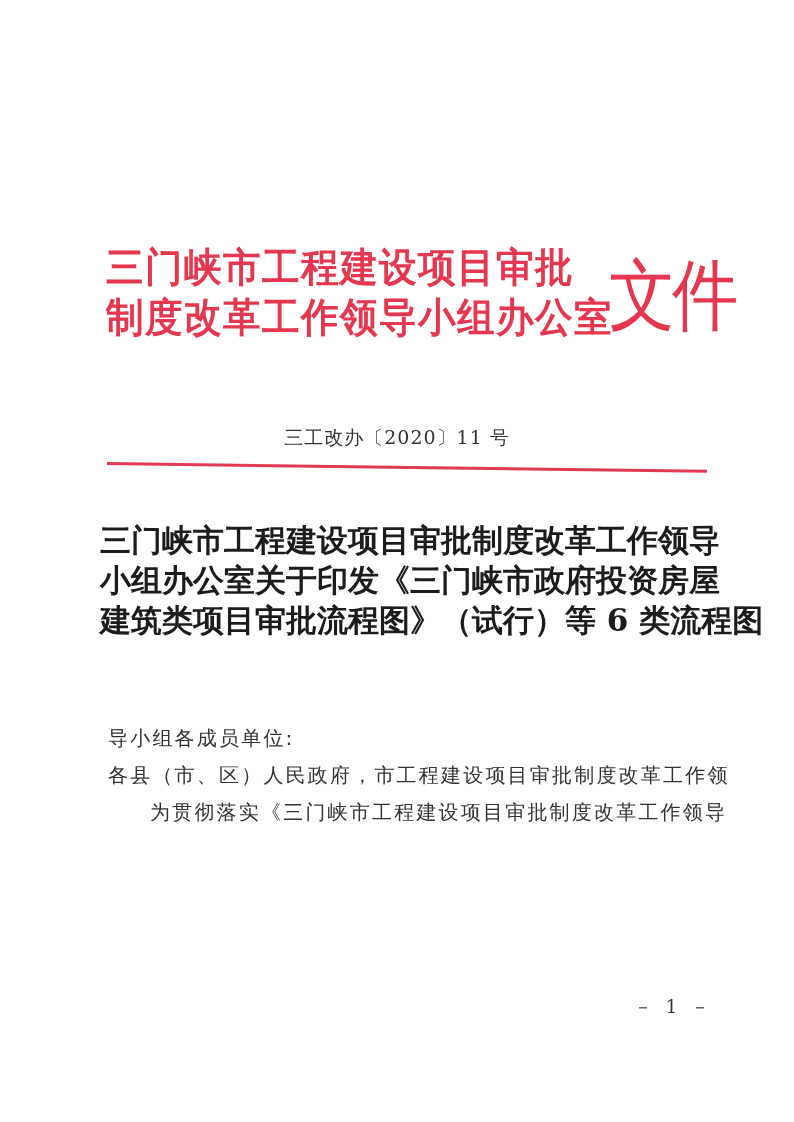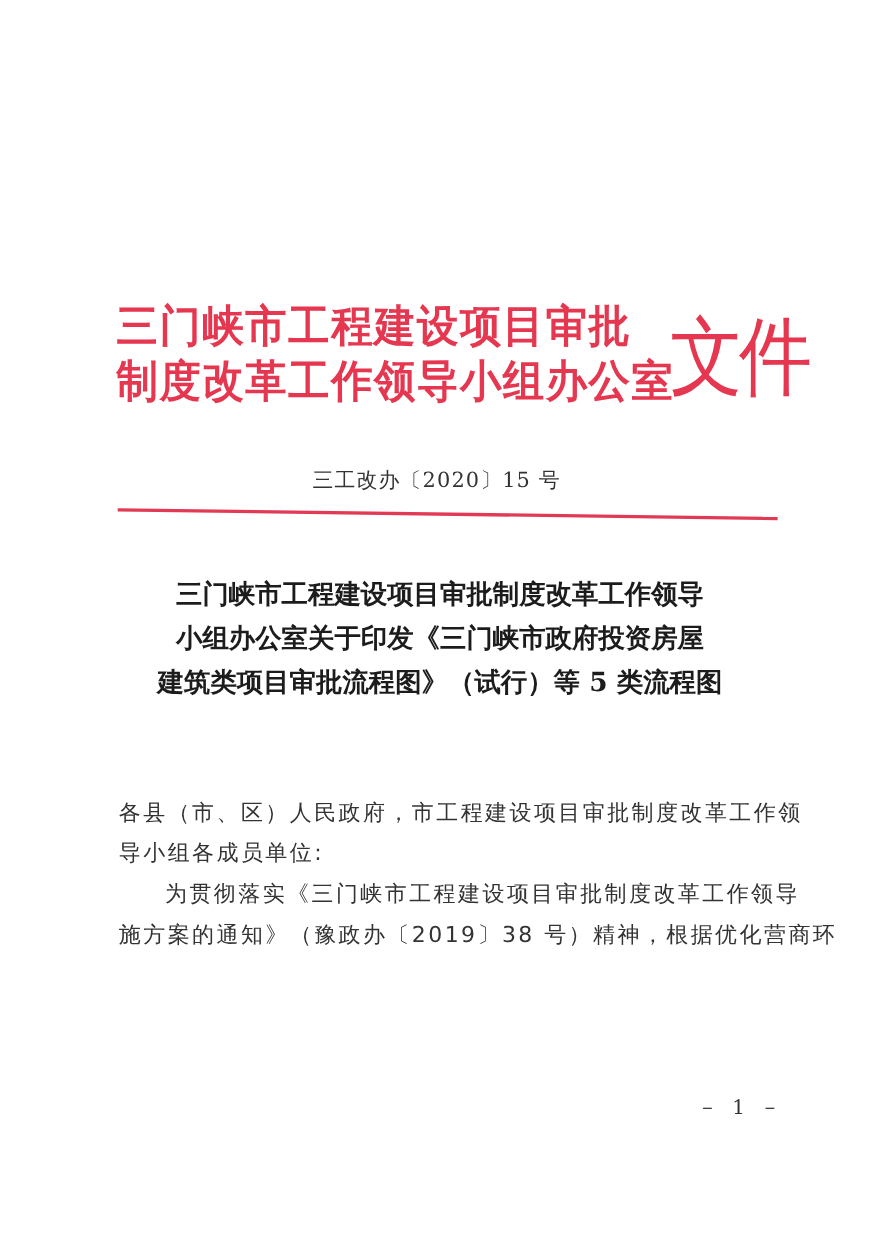--- a/index.html
+++ b/index.html
@@ -18,21 +18,21 @@
     .page {
       position: absolute;
       left: 0; top: 0;
       width: 794px; height: 1122px;
       background: #fff;
     }
     
     .masthead {
       position: absolute;
       left: 106px;
-      top: 272px;
+      top: 242px;
       width: 610px;
       height: 110px;
       color: #e5374f;
     }
     .masthead-lines {
       position: absolute;
       left: 0;
       top: 0;
       width: 500px;
     }
@@ -84,21 +84,21 @@
     }
     
     .title {
       position: absolute;
       left: 100px;
       width: 600px;
       top: 520px;
       text-align: center;
       font-family: "DejaVu Serif", "Liberation Serif", serif;
       font-weight: bold;
-      font-size: 24px;
+      font-size: 31px;
       line-height: 40px;
       color: #1c1c1c;
     }
     .title-line {
       display: block;
       white-space: nowrap;
     }
     
     .body-text {
       position: absolute;
@@ -135,36 +135,35 @@
 <div class="page">
 
   <div class="masthead">
     <div class="masthead-lines">
       <span class="masthead-line">三门峡市工程建设项目审批</span>
       <span class="masthead-line">制度改革工作领导小组办公室</span>
     </div>
     <div class="masthead-suffix">文件</div>
   </div>
 
-  <div class="doc-number">三工改办〔2020〕15 号</div>
+  <div class="doc-number">三工改办〔2020〕11 号</div>
 
   <div class="red-rule"></div>
 
   <div class="title">
     <span class="title-line">三门峡市工程建设项目审批制度改革工作领导</span>
     <span class="title-line">小组办公室关于印发《三门峡市政府投资房屋</span>
-    <span class="title-line">建筑类项目审批流程图》（试行）等 5 类流程图</span>
+    <span class="title-line">建筑类项目审批流程图》（试行）等 6 类流程图</span>
   </div>
 
   <div class="body-text">
     <div>
+      <span class="body-line">导小组各成员单位:</span>
       <span class="body-line">各县（市、区）人民政府，市工程建设项目审批制度改革工作领</span>
-      <span class="body-line">导小组各成员单位:</span>
     </div>
     <div>
       <span class="body-line indent">为贯彻落实《三门峡市工程建设项目审批制度改革工作领导</span>
-      <span class="body-line">施方案的通知》（豫政办〔2019〕38 号）精神，根据优化营商环</span>
     </div>
   </div>
 
   <div class="page-number">－ 1 －</div>
 
 </div>
 
 </body></html>

